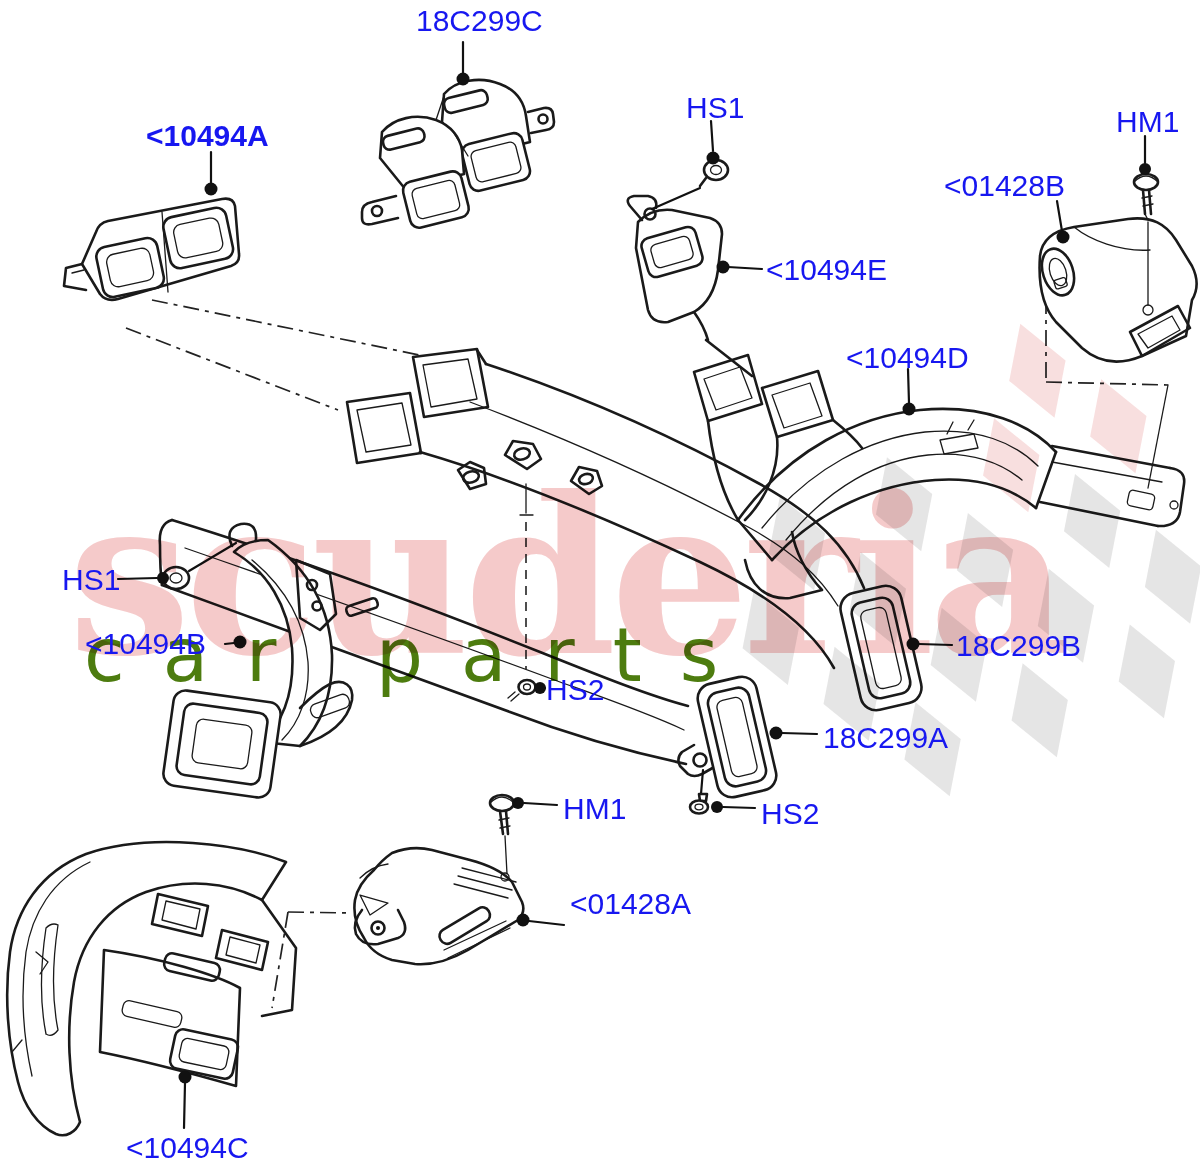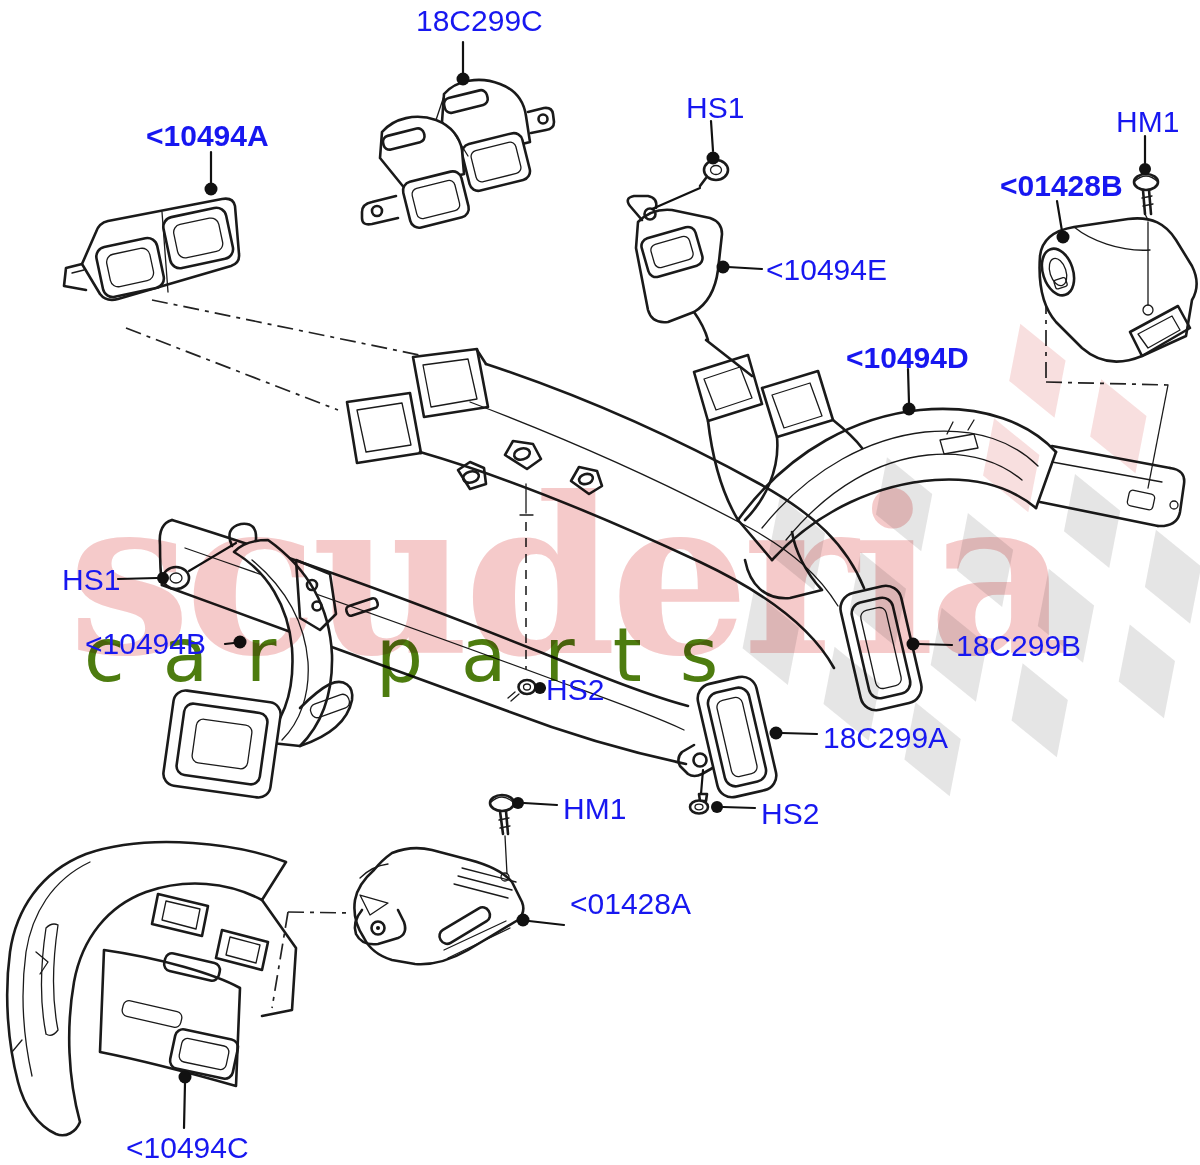--- a/index.html
+++ b/index.html
@@ -321,23 +321,23 @@
         <path transform="translate(985,720)" d="M0,-50 L30,0 L0,50 L-30,0 Z"></path>
         <path transform="translate(1099,720)" d="M0,-50 L30,0 L0,50 L-30,0 Z"></path>
       </g>
     </g>
   </svg>
 
   <div class="callout" style="left:404px;top:4px;margin-left:12px;">18C299C</div>
   <div class="callout" style="left:146px;top:119px;font-weight:bold;">&lt;10494A</div>
   <div class="callout" style="left:686px;top:91px;">HS1</div>
   <div class="callout" style="left:1116px;top:105px;">HM1</div>
-  <div class="callout" style="left:1000px;top:169px;font-weight:bold;">&lt;01428B</div>
+  <div class="callout" style="left:944px;top:169px;">&lt;01428B</div>
   <div class="callout" style="left:766px;top:253px;">&lt;10494E</div>
-  <div class="callout" style="left:846px;top:341px;font-weight:bold;">&lt;10494D</div>
+  <div class="callout" style="left:846px;top:341px;">&lt;10494D</div>
   <div class="callout" style="left:62px;top:563px;">HS1</div>
   <div class="callout" style="left:85px;top:627px;text-align:right;">&lt;10494B</div>
   <div class="callout" style="left:956px;top:629px;">18C299B</div>
   <div class="callout" style="left:546px;top:673px;">HS2</div>
   <div class="callout" style="left:823px;top:721px;">18C299A</div>
   <div class="callout" style="left:563px;top:792px;">HM1</div>
   <div class="callout" style="left:761px;top:797px;">HS2</div>
   <div class="callout" style="left:570px;top:887px;">&lt;01428A</div>
   <div class="callout" style="left:126px;top:1131px;">&lt;10494C</div>
 

